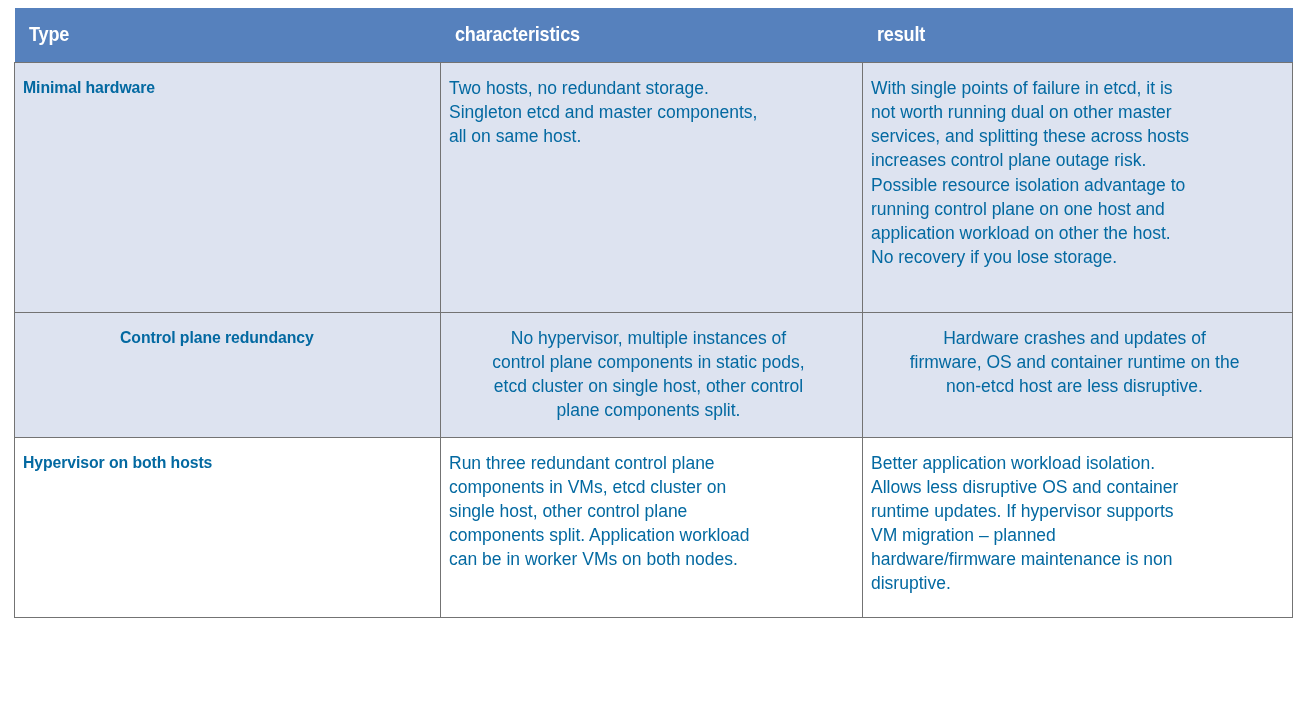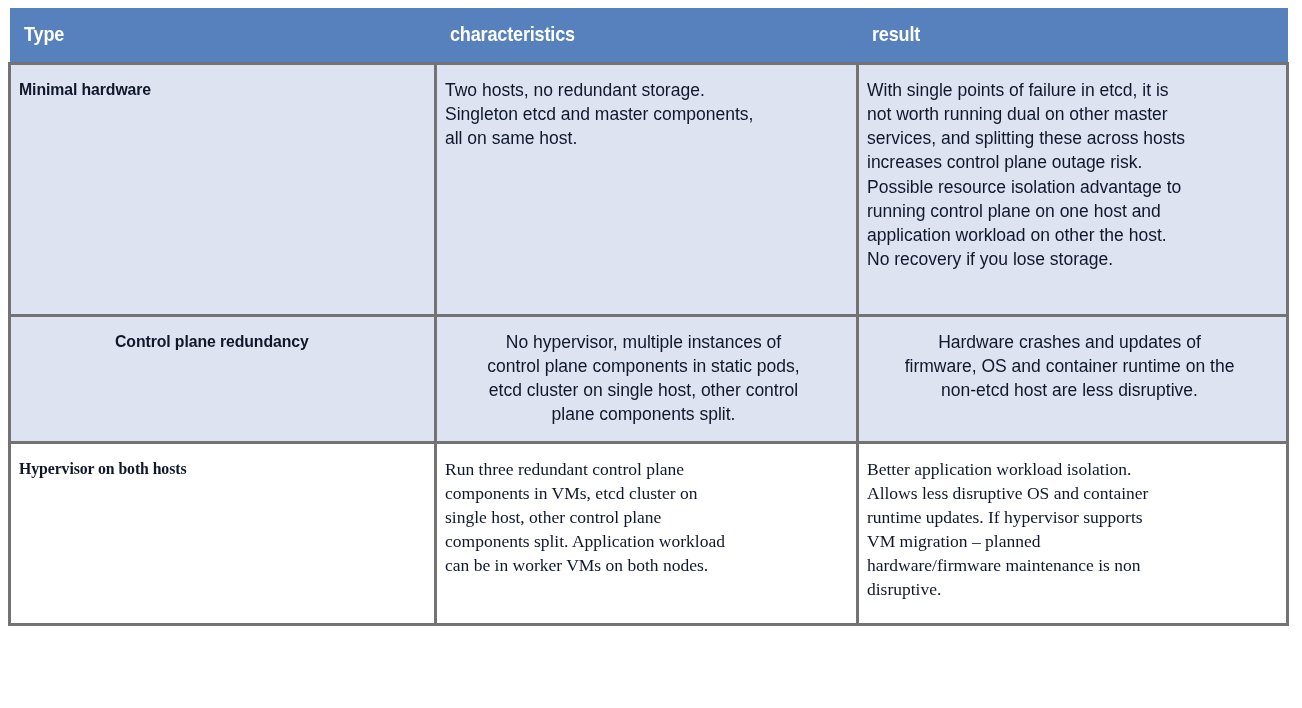--- a/index.html
+++ b/index.html
@@ -15,21 +15,21 @@
   }
   .page {
     position: relative;
     width: 1302px;
     height: 708px;
     overflow: hidden;
     background: #ffffff;
   }
   .table-wrap {
     position: absolute;
-    left: 8px;
+    left: 14px;
     top: 8px;
     width: 1278px;
   }
   table.matrix {
     border-collapse: collapse;
     table-layout: fixed;
     width: 1278px;
   }
   table.matrix col.c1 { width: 426px; }
   table.matrix col.c2 { width: 422px; }
@@ -49,26 +49,26 @@
     border: none;
     white-space: nowrap;
   }
   table.matrix thead th .hdr-text {
     display: inline-block;
     transform: scaleX(0.86);
     transform-origin: left center;
   }
 
   table.matrix tbody td {
-    border: 3px solid #737373;
+    border: 1px solid #737373;
     vertical-align: top;
     padding: 13px 14px 14px 8px;
     font-size: 17.5px;
     line-height: 1.38;
-    color: #0f172a;
+    color: #0369a1;
   }
   table.matrix tbody tr.shade td {
     background: #dde3f0;
   }
   table.matrix tbody tr.plain td {
     background: #ffffff;
   }
   table.matrix tbody td.type-cell {
     font-weight: bold;
     font-size: 17px;
@@ -81,21 +81,21 @@
   }
   table.matrix tbody td .body-text {
     display: block;
     white-space: pre-line;
   }
 
   
   tr.r0 td { height: 222px; }
   tr.r1 td { height: 62px; }
   tr.r2 td { height: 94px; text-align: center; }
-  tr.r3 td { height: 152px; font-family: Liberation Serif, serif; }
+  tr.r3 td { height: 152px; }
 </style>
 </head>
 <body>
 
 <div class="page">
   <div class="table-wrap">
     <table class="matrix">
       <colgroup>
         <col class="c1">
           <col class="c2">

